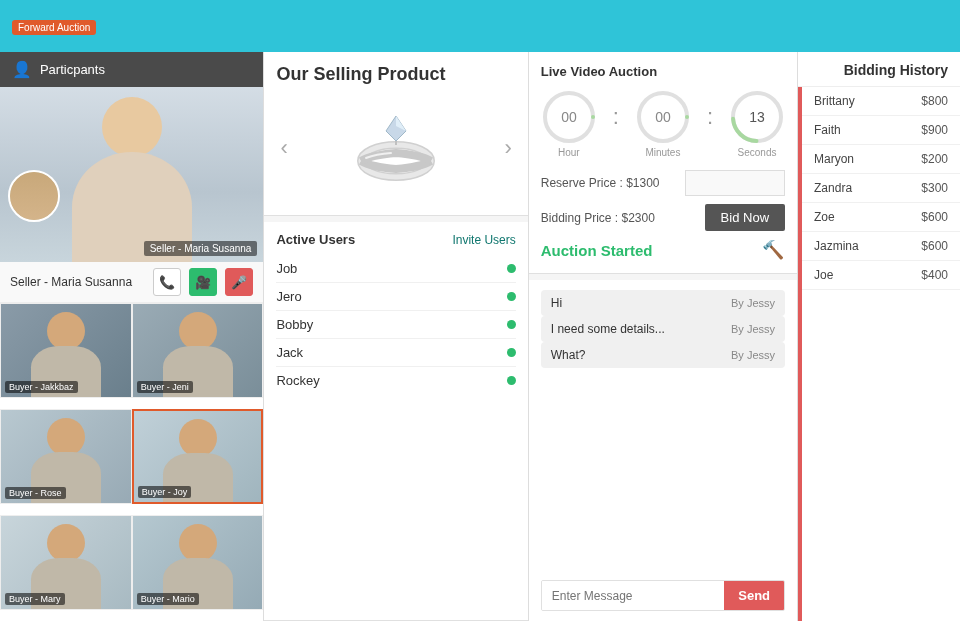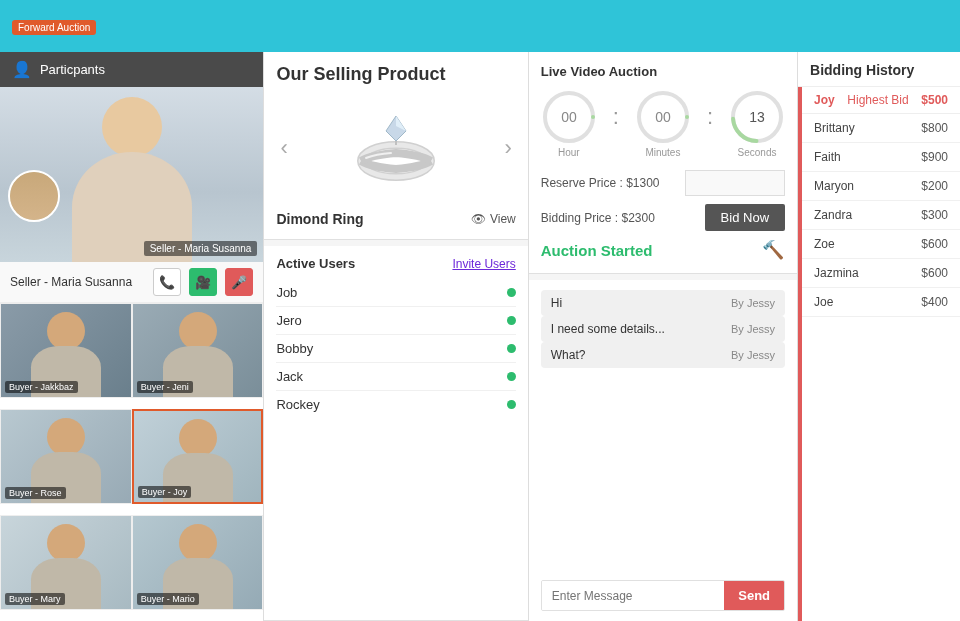--- a/index.html
+++ b/index.html
@@ -303,23 +303,22 @@
       align-items: center;
       margin-bottom: 8px;
     }
     #active-users .au-title {
       font-size: 13px;
       font-weight: 600;
       color: #333;
     }
     #active-users .invite-link {
       font-size: 12px;
-      color: #6d28d9;
+      color: #0f766e;
       cursor: pointer;
-      text-decoration: underline;
     }
     .user-row {
       display: flex;
       justify-content: space-between;
       align-items: center;
       padding: 6px 0;
       border-bottom: 1px solid #f0f0f0;
       font-size: 13px;
       color: #333;
     }
@@ -479,20 +478,21 @@
       background: #fff;
       display: flex;
       flex-direction: column;
     }
     #bidding-panel .bh-header {
       font-size: 14px;
       font-weight: 600;
       color: #333;
       padding: 10px 12px 8px;
       border-bottom: 1px solid #eee;
+      text-align: right;
     }
     #bidding-panel .bh-top-row {
       display: flex;
       justify-content: space-between;
       align-items: center;
       padding: 6px 12px;
       font-size: 12px;
       border-bottom: 1px solid #eee;
     }
     .bh-top-row .winner-name { color: #e05a5a; font-weight: 600; }
@@ -593,27 +593,20 @@
             <polygon points="50,5 60,20 50,15" fill="#e0eef8" stroke="none"></polygon>
             <line x1="50" y1="30" x2="50" y2="34" stroke="#c0c0c0" stroke-width="2"></line>
 
             <path d="M 15 50 Q 25 56 50 58 Q 75 56 85 50" fill="none" stroke="#c8c8c8" stroke-width="8"></path>
             <path d="M 15 50 Q 25 44 50 42 Q 75 44 85 50" fill="none" stroke="#c8c8c8" stroke-width="8"></path>
 
             <path d="M 20 47 Q 30 43 45 42" fill="none" stroke="#f0f0f0" stroke-width="2" stroke-linecap="round"></path>
           </svg>
         </div>
         <span class="nav-arrow right">›</span>
-      </div>
-      <div id="product-footer">
-        <span class="product-name">Dimond Ring</span>
-        <div class="view-btn">
-          <span>👁</span>
-          <span>View</span>
-        </div>
       </div>
     </div>
 
     <div id="active-users">
       <div class="au-header">
         <span class="au-title">Active Users</span>
         <span class="invite-link">Invite Users</span>
       </div>
       <div id="user-list-container">
 
@@ -705,25 +698,20 @@
       <div class="chat-input-row">
         <input type="text" class="chat-input" placeholder="Enter Message" style="">
         <button class="send-btn">Send</button>
       </div>
     </div>
   </div>
 
   <div id="bidding-panel">
     <div class="bh-header">Bidding History</div>
     <div class="bh-scroll">
-      <div class="bh-top-row">
-        <span class="winner-name">Joy</span>
-        <span class="highest-label">Highest Bid</span>
-        <span class="amount">$500</span>
-      </div>
       <div id="bids-container">
 
       <div class="bid-row-item">
             <span>Brittany</span>
             <span class="bid-amount">$800</span>
           </div>
           <div class="bid-row-item">
             <span>Faith</span>
             <span class="bid-amount">$900</span>
           </div>

